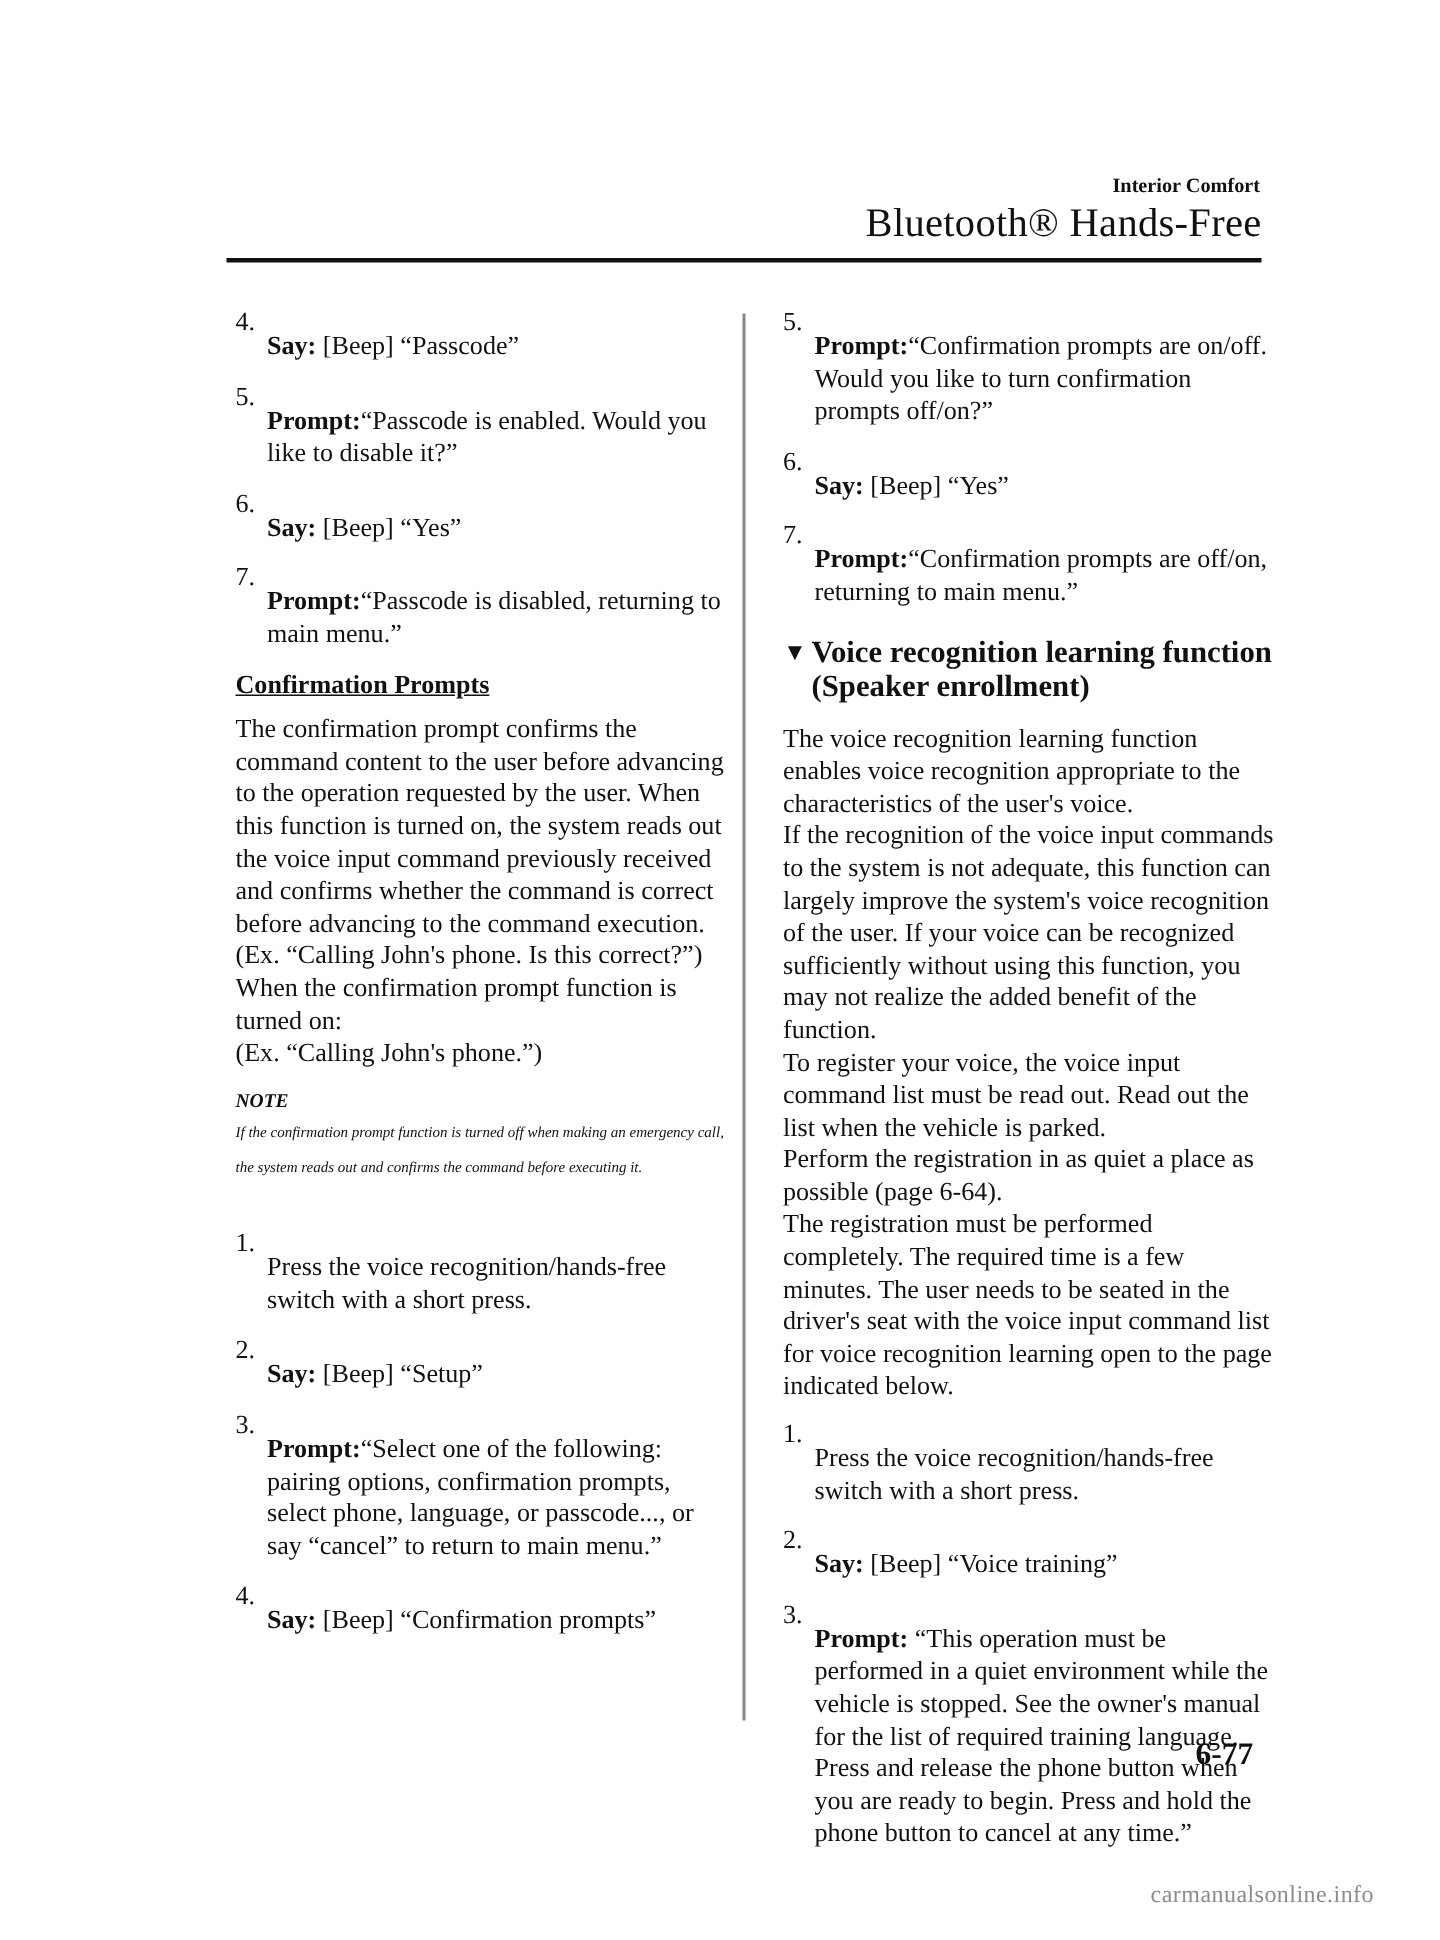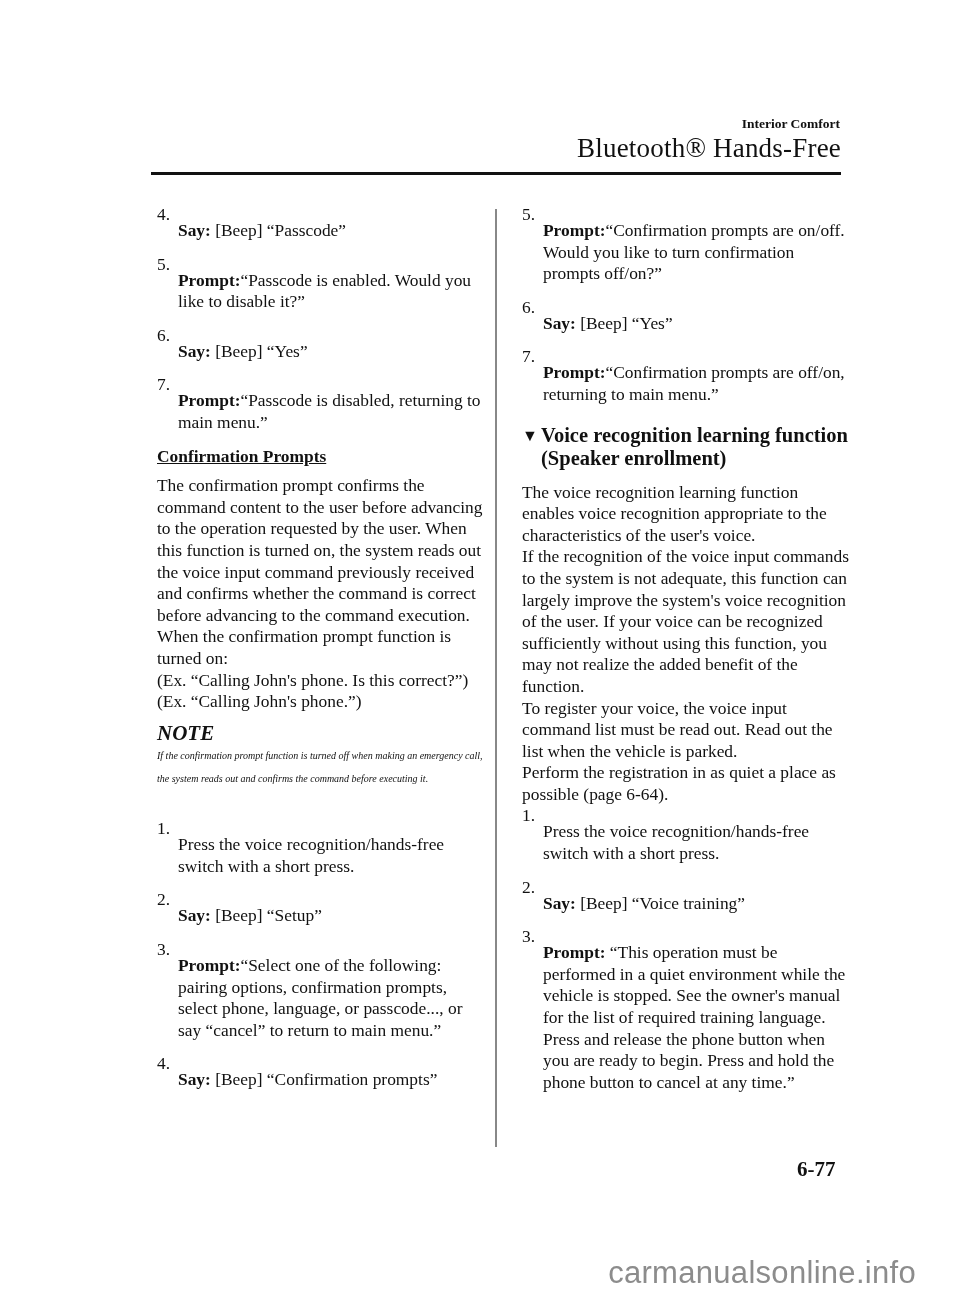--- a/index.html
+++ b/index.html
@@ -10,26 +10,26 @@
     .divider { position: absolute; left: 495px; top: 209px; width: 2px; height: 938px; background: #888; }
     .col { position: absolute; top: 204px; width: 330px; font-size: 17.4px; line-height: 21.6px; }
     .col-left { left: 157px; }
     .col-right { left: 522px; }
     .step { display: flex; margin-bottom: 12px; }
     .step .num { width: 16px; flex: 0 0 16px; margin-right: 5px; }
     .step .body { flex: 1; margin-top: 16px; }
     .lead { font-weight: bold; }
     .subhead { font-weight: bold; text-decoration: underline; margin: 2px 0 8px 0; }
     .para { margin-bottom: 10px; }
-    .note-title { font-style: italic; font-weight: bold; font-size: 21px; margin-top: 2px; }
+    .note-title { font-style: italic; font-weight: bold; font-size: 13px; margin-top: 2px; }
     .note-body { font-style: italic; font-size: 10px; line-height: 23px; margin-bottom: 28px; }
     .section-head { display: flex; font-weight: bold; font-size: 20.5px; line-height: 23px; margin: 18px 0 12px 0; }
     .section-head .tri { width: 19px; flex: 0 0 19px; font-size: 16px; line-height: 23px; }
     .pagenum { position: absolute; left: 797px; top: 1157px; font-size: 21px; font-weight: bold; }
-    .watermark { position: absolute; right: 44px; top: 1255px; font-family: Liberation Sans, sans-serif; font-size: 31px; color: #8c8c8c; letter-spacing: 0.3px; }
+    .watermark { position: absolute; right: 44px; top: 1255px; font-family: Liberation Serif, serif; font-size: 16px; color: #8c8c8c; letter-spacing: 0.3px; }
   </style>
 </head>
 <body>
 
 <div class="hdr-section">Interior Comfort</div>
 <div class="hdr-title">Bluetooth® Hands-Free</div>
 <div class="hdr-rule"></div>
 <div class="divider"></div>
 
 <div class="col col-left">
@@ -45,22 +45,22 @@
     <span class="num">6.</span>
     <span class="body"><span class="lead">Say:</span><span> [Beep] “Yes”</span></span>
   </div>
   <div class="step">
     <span class="num">7.</span>
     <span class="body"><span class="lead">Prompt:</span><span>“Passcode is disabled, returning to main menu.”</span></span>
   </div>
 
   <div class="subhead">Confirmation Prompts</div>
   <div>The confirmation prompt confirms the command content to the user before advancing to the operation requested by the user. When this function is turned on, the system reads out the voice input command previously received and confirms whether the command is correct before advancing to the command execution.</div>
+  <div>(Ex. “Calling John's phone. Is this correct?”)</div>
   <div>When the confirmation prompt function is turned on:</div>
-  <div>(Ex. “Calling John's phone. Is this correct?”)</div>
   <div class="para">(Ex. “Calling John's phone.”)</div>
 
   <div class="note-title">NOTE</div>
   <div class="note-body">If the confirmation prompt function is turned off when making an emergency call, the system reads out and confirms the command before executing it.</div>
 
   <div class="step">
     <span class="num">1.</span>
     <span class="body"><span class="lead"></span><span>Press the voice recognition/hands-free switch with a short press.</span></span>
   </div>
   <div class="step">
@@ -93,20 +93,21 @@
 
   <div class="section-head">
     <span class="tri">▼</span>
     <span>Voice recognition learning function (Speaker enrollment)</span>
   </div>
 
   <div>The voice recognition learning function enables voice recognition appropriate to the characteristics of the user's voice.</div>
   <div>If the recognition of the voice input commands to the system is not adequate, this function can largely improve the system's voice recognition of the user. If your voice can be recognized sufficiently without using this function, you may not realize the added benefit of the function.</div>
   <div>To register your voice, the voice input command list must be read out. Read out the list when the vehicle is parked.</div>
   <div>Perform the registration in as quiet a place as possible (page 6-64).</div>
+  <div class="para">The registration must be performed completely. The required time is a few minutes. The user needs to be seated in the driver's seat with the voice input command list for voice recognition learning open to the page indicated below.</div>
 
   <div class="step">
     <span class="num">1.</span>
     <span class="body"><span class="lead"></span><span>Press the voice recognition/hands-free switch with a short press.</span></span>
   </div>
   <div class="step">
     <span class="num">2.</span>
     <span class="body"><span class="lead">Say:</span><span> [Beep] “Voice training”</span></span>
   </div>
   <div class="step">

